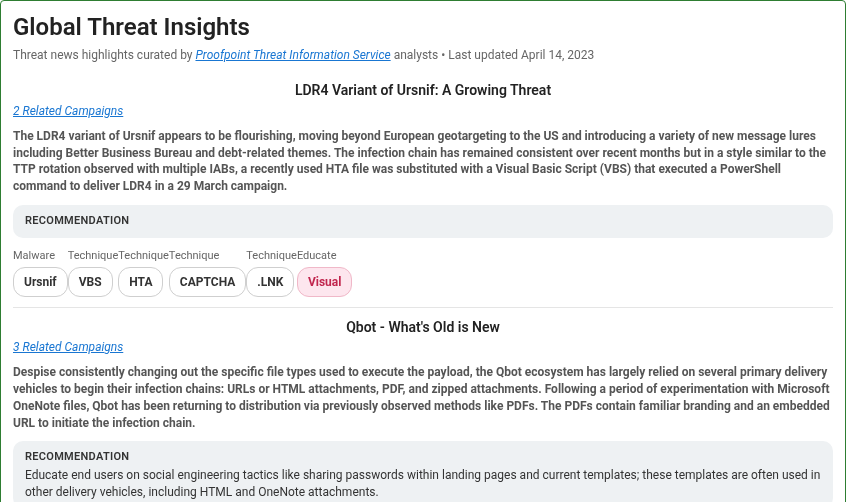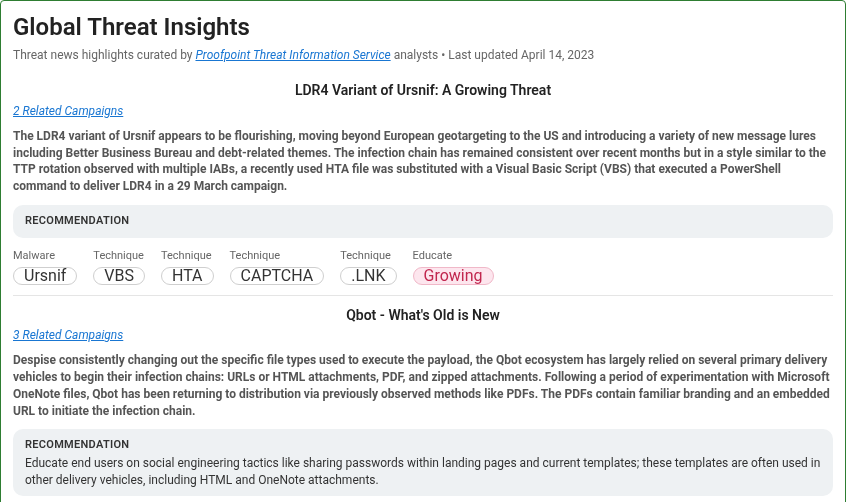--- a/index.html
+++ b/index.html
@@ -72,38 +72,38 @@
     color: #333333;
     margin-bottom: 2px;
   }
   .reco-body {
     font-size: 12px;
     color: #333333;
   }
   .tag-row {
     display: flex;
     flex-wrap: wrap;
-    gap: 16px;
   }
   .tag-group {
     display: flex;
     flex-direction: column;
     align-items: flex-start;
   }
   .tag-label {
     font-size: 11px;
     color: #666666;
     margin-bottom: 3px;
   }
   .pill {
     display: inline-block;
     border-radius: 12px;
-    padding: 0 10px;
-    font-size: 16px;
+    padding: 6px 10px;
+    font-size: 12px;
     line-height: 16px;
+    font-weight: bold;
   }
   .pill-gray {
     border: 1px solid #cfcfcf;
     background: #ffffff;
     color: #333333;
   }
   .pill-pink {
     border: 1px solid #f0b8c8;
     background: #fde6ee;
     color: #c1264e;
@@ -136,20 +136,20 @@
         <div class="tag-group">
           <div class="tag-label">Technique</div>
           <span class="pill pill-gray">CAPTCHA</span>
         </div>
         <div class="tag-group">
           <div class="tag-label">Technique</div>
           <span class="pill pill-gray">.LNK</span>
         </div>
         <div class="tag-group">
           <div class="tag-label">Educate</div>
-          <span class="pill pill-pink">Growing</span>
+          <span class="pill pill-pink">Visual</span>
         </div>
       </div></div>
     <div class="article"><div class="article-title">Qbot - What's Old is New</div><a href="#" class="article-link">3 Related Campaigns</a><div class="article-body">Despise consistently changing out the specific file types used to execute the payload, the Qbot ecosystem has largely relied on several primary delivery vehicles to begin their infection chains: URLs or HTML attachments, PDF, and zipped attachments. Following a period of experimentation with Microsoft OneNote files, Qbot has been returning to distribution via previously observed methods like PDFs. The PDFs contain familiar branding and an embedded URL to initiate the infection chain.</div><div class="reco-box">
         <div class="reco-title">RECOMMENDATION</div>
         <div class="reco-body">Educate end users on social engineering tactics like sharing passwords within landing pages and current templates; these templates are often used in other delivery vehicles, including HTML and OneNote attachments.</div>
       </div></div>
   </div>
 
 </body></html>

